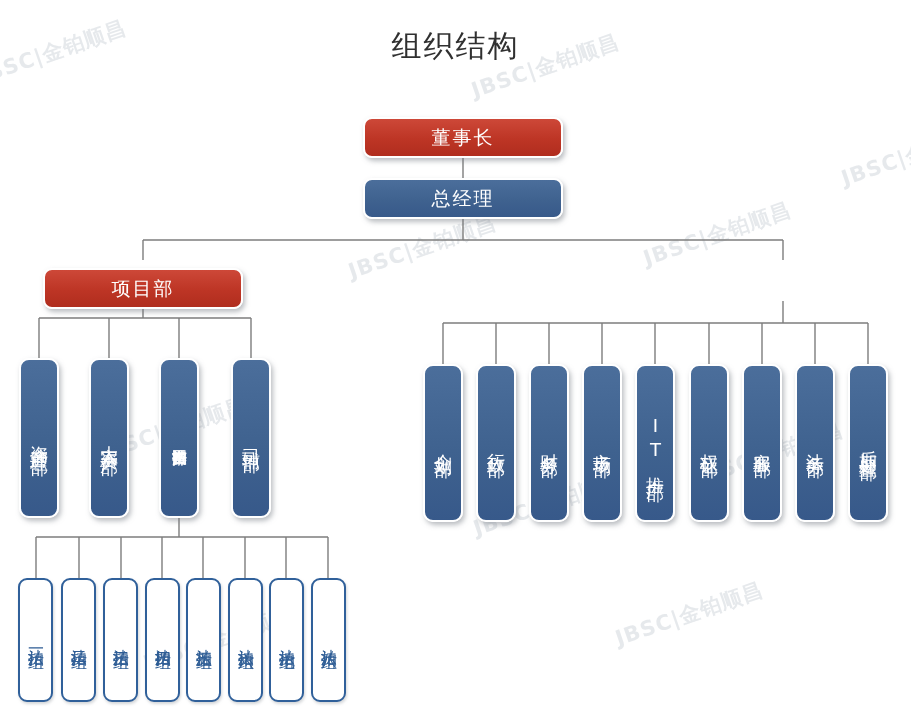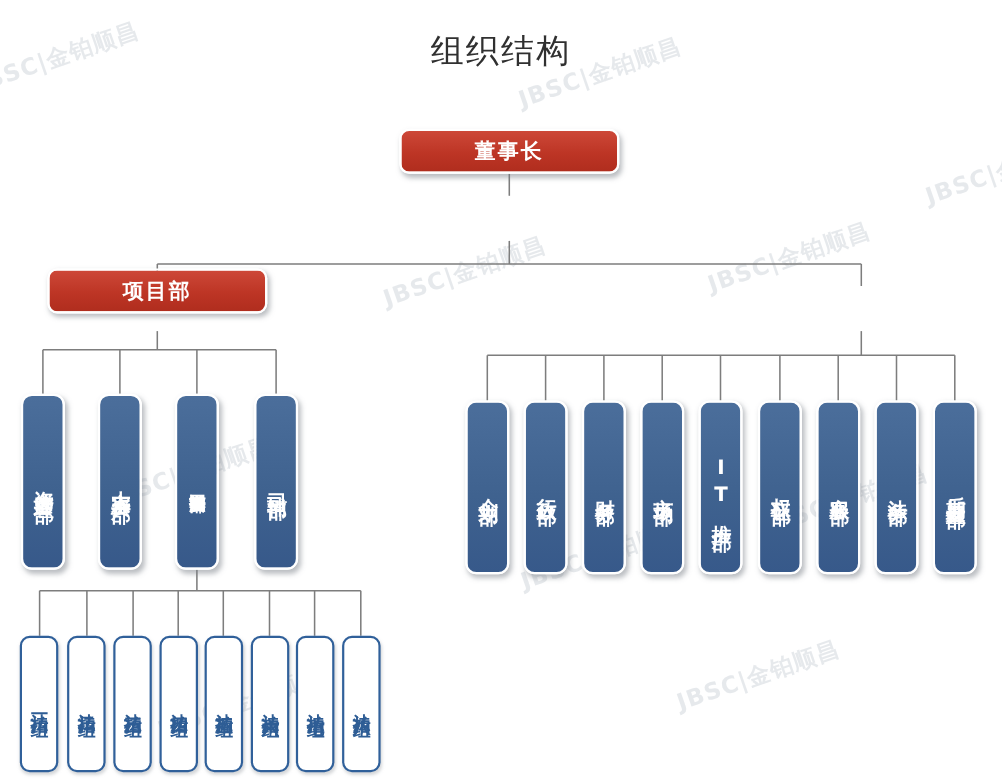--- a/index.html
+++ b/index.html
@@ -24,21 +24,21 @@
     letter-spacing: 2px;
   }
   .connectors { position: absolute; left: 0; top: 0; }
   .connectors line { stroke: #7d7d7d; stroke-width: 1.4; }
   .node {
     position: absolute;
     display: flex;
     align-items: center;
     justify-content: center;
     color: #ffffff;
-    font-weight: 700;
+    font-weight: 400;
     border: 2.5px solid #ffffff;
     border-radius: 9px;
     box-shadow: 2px 3px 5px rgba(120,126,133,0.50);
     text-align: left;
   }
   .node.h { font-size: 19px; letter-spacing: 2px; }
   .node.red  { background: linear-gradient(180deg, #cd4838 0%, #bd3525 55%, #b02d1e 100%); }
   .node.blue { background: linear-gradient(180deg, #4b6e9b 0%, #3f628f 55%, #37598a 100%); }
   .node.v {
     writing-mode: vertical-rl;
@@ -123,22 +123,23 @@
     <line x1="79" y1="537" x2="79" y2="578"></line>
     <line x1="121" y1="537" x2="121" y2="578"></line>
     <line x1="162" y1="537" x2="162" y2="578"></line>
     <line x1="203" y1="537" x2="203" y2="578"></line>
     <line x1="245" y1="537" x2="245" y2="578"></line>
     <line x1="286" y1="537" x2="286" y2="578"></line>
     <line x1="328" y1="537" x2="328" y2="578"></line>
   </svg>
 
   <div class="node red h" style="left:363px;top:117px;width:200px;height:41px">董事长</div>
+  <div class="node blue h" style="left:363px;top:178px;width:200px;height:41px">总经理</div>
 
-  <div class="node red h" style="left:43px;top:244px;width:200px;height:41px">项目部</div>
+  <div class="node red h" style="left:43px;top:268px;width:200px;height:41px">项目部</div>
 
   <div class="node blue v" style="left:19px;top:358px;width:40px;height:160px">资产管理部</div>
   <div class="node blue v" style="left:89px;top:358px;width:40px;height:160px">大宗资产部</div>
   <div class="node blue v dense" style="left:159px;top:358px;width:40px;height:160px">国有资产部司法拍卖</div>
   <div class="node blue v" style="left:231px;top:358px;width:40px;height:160px">司辅部</div>
 
   <div class="node blue v" style="left:423px;top:364px;width:40px;height:158px">企划部</div>
   <div class="node blue v" style="left:476px;top:364px;width:40px;height:158px">行政部</div>
   <div class="node blue v" style="left:529px;top:364px;width:40px;height:158px">财务部</div>
   <div class="node blue v" style="left:582px;top:364px;width:40px;height:158px">市场部</div>

